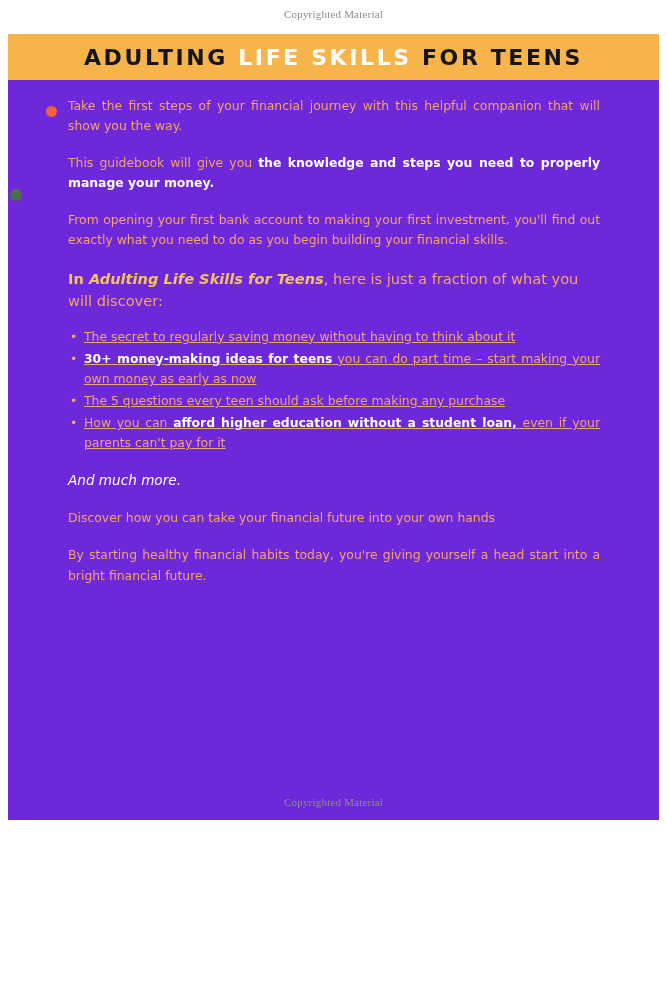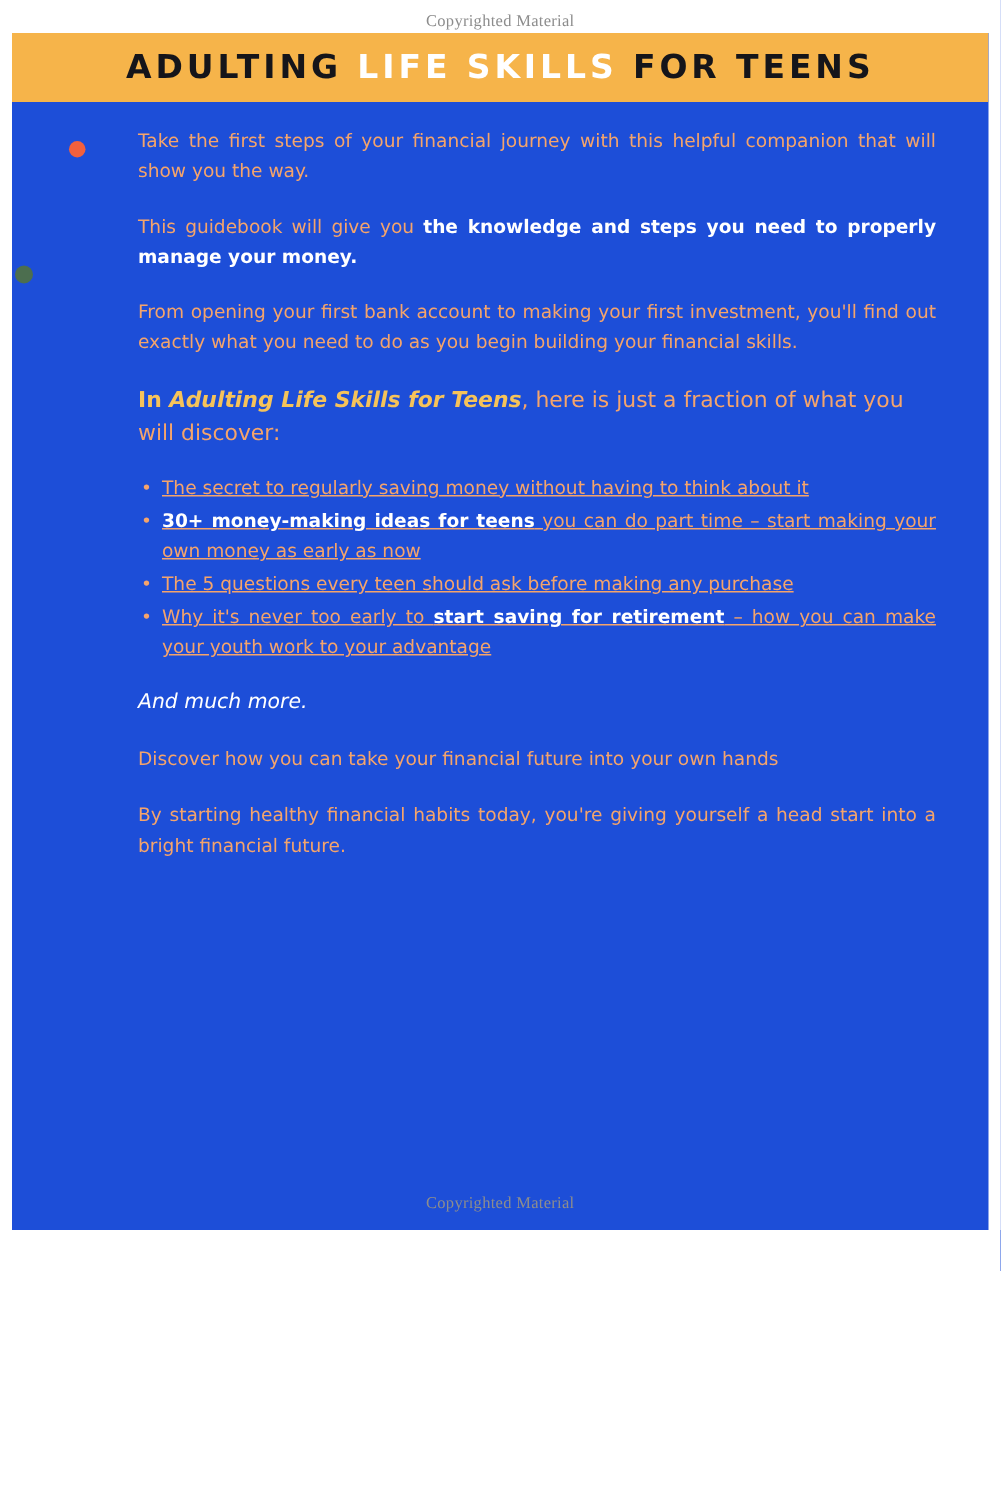--- a/index.html
+++ b/index.html
@@ -26,24 +26,24 @@
     font-size: 11px;
     color: #8d8d8d;
     letter-spacing: 0.2px;
   }
   .watermark.top { top: 8px; }
   .watermark.bottom { bottom: 12px; }
 
   .cover {
     position: absolute;
     left: 8px;
-    top: 22px;
+    top: 34px;
     width: 651px;
     height: 946px;
-    background: #1d4ed8;
+    background: #6d28d9;
     overflow: hidden;
   }
 
   .band {
     position: absolute;
     left: 0;
     top: 0;
     width: 100%;
     height: 46px;
     background: #f6b44a;
@@ -66,21 +66,20 @@
 
   .content {
     position: absolute;
     left: 60px;
     top: 62px;
     width: 532px;
     color: #f5a46b;
     font-size: 12.4px;
     line-height: 1.62;
     text-align: justify;
-    margin-left: 24px;
   }
 
   .para {
     margin: 0 0 17px 0;
   }
 
   .white { color: #ffffff; font-weight: bold; }
 
   .heading {
     margin: 0 0 14px 0;
@@ -215,21 +214,21 @@
       <p class="para"><span>This guidebook will give you </span><span class="white">the knowledge and steps you need to properly manage your money.</span></p>
 
       <p class="para">From opening your first bank account to making your first investment, you'll find out exactly what you need to do as you begin building your financial skills.</p>
 
       <p class="heading"><span>In </span><em>Adulting Life Skills for Teens</em><span class="plain">, here is just a fraction of what you will discover:</span></p>
 
       <ul class="bullets">
         <li><span>The secret to regularly saving money without having to think about it</span><span class="em"></span><span></span></li>
         <li><span></span><span class="em">30+ money-making ideas for teens</span><span> you can do part time – start making your own money as early as now</span></li>
         <li><span>The 5 questions every teen should ask before making any purchase</span><span class="em"></span><span></span></li>
-        <li><span>Why it's never too early to </span><span class="em">start saving for retirement</span><span> – how you can make your youth work to your advantage</span></li>
+        <li><span>How you can </span><span class="em">afford higher education without a student loan,</span><span> even if your parents can't pay for it</span></li>
       </ul>
 
       <p class="muchmore">And much more.</p>
 
       <p class="para">Discover how you can take your financial future into your own hands</p>
 
       <p class="para">By starting healthy financial habits today, you're giving yourself a head start into a bright financial future.</p>
 
     </div>
 

